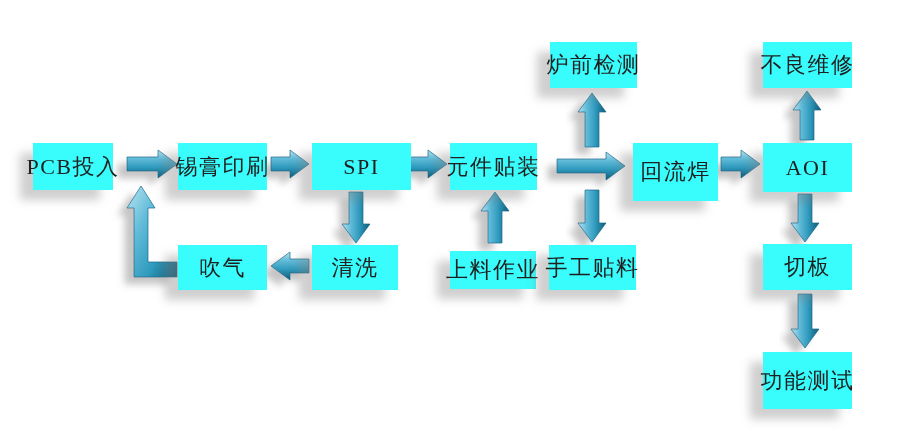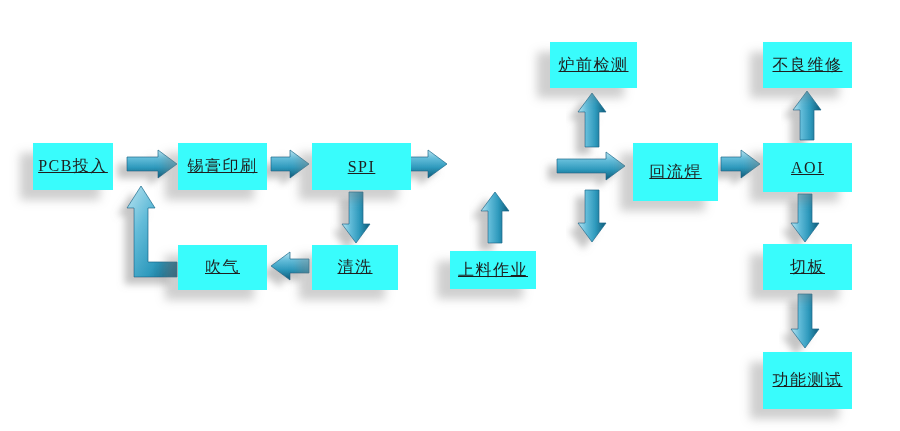--- a/index.html
+++ b/index.html
@@ -23,25 +23,24 @@
     width: 900px;
     height: 431px;
   }
   .node {
     position: absolute;
     background: var(--box-fill, #39fcfc);
     color: var(--text, #1f1f1f);
     display: flex;
     align-items: center;
     justify-content: center;
-    font-size: 16px;
+    font-size: 22px;
     letter-spacing: 1.5px;
     box-shadow: -13px 10px 9px rgba(128,128,128,0.38);
     white-space: nowrap;
-    text-decoration: underline;
   }
 </style>
 </head>
 <body>
 
 <div class="canvas">
 
   <svg class="arrows" viewBox="0 0 900 431">
     <defs>
       <linearGradient id="gv" x1="0" y1="0" x2="0" y2="1">
@@ -107,26 +106,28 @@
       <polygon points="798,294 798,329 791,329 805,348 819,329 812,329 812,294" fill="url(#gh)" stroke="#18688a" stroke-width="0.7" filter="url(#ds)"></polygon>
     </g>
     <g>
       <polygon points="141,186 155,208 148,208 148,262 177,262 177,277 134,277 134,208 127,208" fill="url(#gd)" stroke="#18688a" stroke-width="0.7" filter="url(#ds)"></polygon>
     </g>
   </svg>
 
   <div class="node" style="left:33px;  top:143px; width:80px; height:47px">PCB投入</div>
   <div class="node" style="left:178px; top:143px; width:89px; height:47px">锡膏印刷</div>
   <div class="node" style="left:312px; top:143px; width:99px; height:47px">SPI</div>
+  <div class="node" style="left:450px; top:143px; width:87px; height:47px">元件贴装</div>
   <div class="node" style="left:633px; top:143px; width:85px; height:58px">回流焊</div>
   <div class="node" style="left:763px; top:143px; width:89px; height:49px">AOI</div>
 
   <div class="node" style="left:550px; top:42px;  width:87px; height:46px">炉前检测</div>
   <div class="node" style="left:763px; top:42px;  width:89px; height:46px">不良维修</div>
 
   <div class="node" style="left:178px; top:245px; width:89px; height:45px">吹气</div>
   <div class="node" style="left:312px; top:245px; width:86px; height:45px">清洗</div>
   <div class="node" style="left:450px; top:251px; width:86px; height:38px">上料作业</div>
+  <div class="node" style="left:549px; top:245px; width:87px; height:45px">手工贴料</div>
   <div class="node" style="left:763px; top:244px; width:89px; height:46px">切板</div>
 
   <div class="node" style="left:763px; top:352px; width:89px; height:57px">功能测试</div>
 
 </div>
 
 </body></html>

